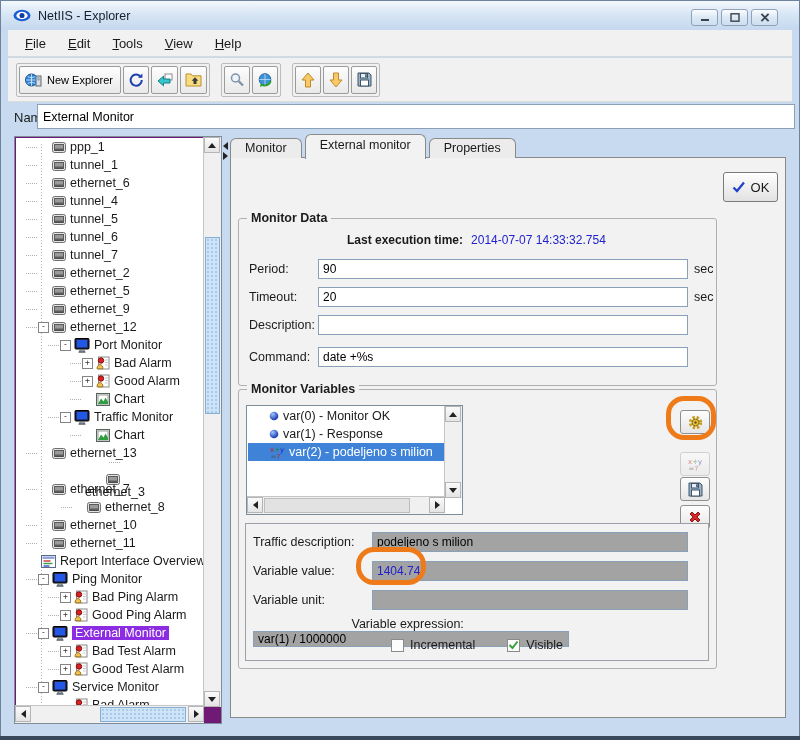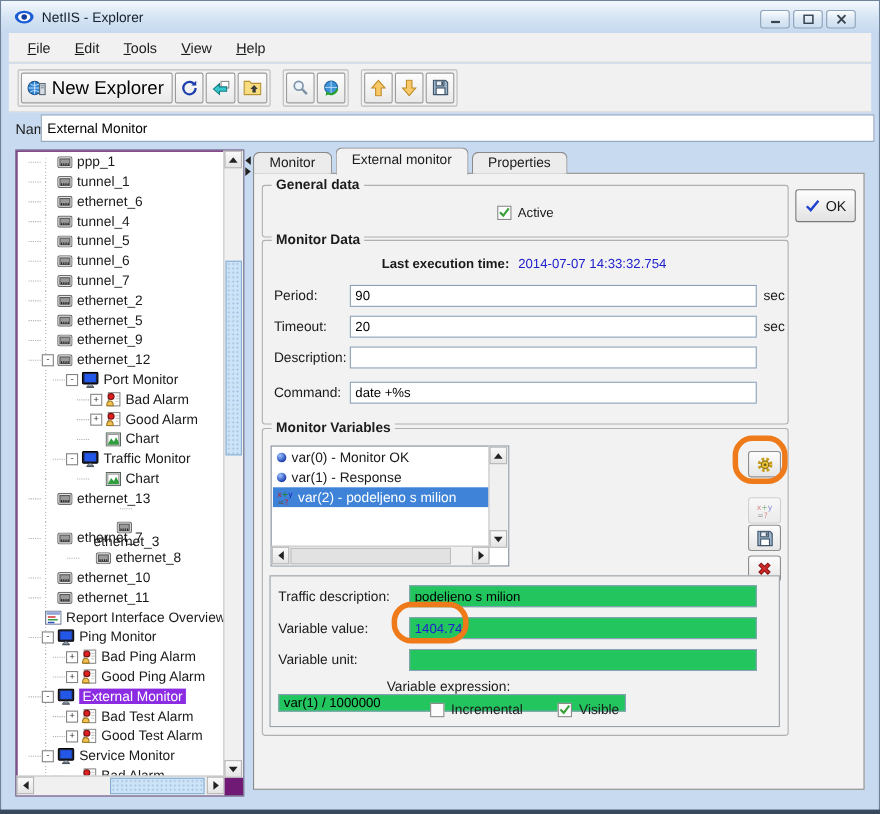--- a/index.html
+++ b/index.html
@@ -19,21 +19,21 @@
   .menubar{position:absolute;left:8px;top:30px;width:784px;height:27px;background:#f1f1f1;
     border-bottom:1px solid #d9d9d9;display:flex;align-items:center;padding-left:6px;box-sizing:border-box;}
   .menu-item{padding:3px 11px;font-size:13px;}
   .menu-item u{text-decoration:underline;}
   
   .toolbar{position:absolute;left:8px;top:58px;width:784px;height:44px;background:#f1f1f1;
     border-bottom:1px solid #dcdcdc;display:flex;align-items:center;padding-left:8px;box-sizing:border-box;gap:11px;}
   .tb-group{display:flex;gap:2px;border:1px solid #bcbcbc;border-radius:2px;padding:2px;background:#f1f1f1;}
   .tb-btn{height:28px;min-width:26px;display:flex;align-items:center;justify-content:center;gap:5px;
     border:1px solid #9b9b9b;border-radius:2px;background:linear-gradient(#fdfdfd,#e9e9e9);padding:0 4px;box-sizing:border-box;}
-  .tb-btn .lbl{font-size:17px;padding-right:3px;}
+  .tb-btn .lbl{font-size:11px;padding-right:3px;}
   
   .name-label{position:absolute;left:14px;top:110px;font-size:13px;}
   .name-input{position:absolute;left:37px;top:104px;width:746px;height:23px;border:1px solid #8aa0b8;
     background:#fff;font-family:"Liberation Sans",sans-serif;font-size:12.5px;padding:0 5px;}
   
   .tree-panel{position:absolute;left:14px;top:136px;width:208px;height:588px;border:1px solid #7f8c99;background:#701a75;box-sizing:border-box;}
   .tree-viewport{position:absolute;left:1px;top:1px;width:188px;height:568px;overflow:hidden;background:#fff;}
   .tree-viewport .spine{position:absolute;left:25px;top:6px;bottom:0;width:1px;
     background-image:repeating-linear-gradient(#b5b5b5 0 1px,transparent 1px 3px);}
   .tree-row{height:18px;display:flex;align-items:center;white-space:nowrap;position:relative;}
@@ -79,32 +79,32 @@
   .lastexec .le-label{font-weight:bold;}
   .blue-text{color:#2222cc;}
   .fld-row{position:absolute;left:10px;height:21px;display:flex;align-items:center;}
   .fld-row label{width:69px;font-size:12.5px;}
   .fld-row input{width:360px;height:18px;border:1px solid #8aa0b8;background:#fff;
     font-family:"Liberation Sans",sans-serif;font-size:12px;padding:0 4px;}
   .fld-row .sfx{margin-left:6px;font-size:12.5px;}
   
   .varlist{position:absolute;left:7px;top:15px;width:217px;height:110px;border:1px solid #7f8c99;background:#fff;box-sizing:border-box;}
   .varlist .rows{position:absolute;left:1px;top:1px;width:197px;height:90px;overflow:hidden;}
-  .var-row{height:18px;display:flex;align-items:center;padding-left:3px;gap:4px;font-size:12.5px;white-space:nowrap;}
+  .var-row{height:18px;display:flex;align-items:center;padding-left:21px;gap:4px;font-size:12.5px;white-space:nowrap;}
   .var-row.selected{background:#3e83d8;color:#fff;}
   .vl-sbv{right:0;top:0;width:17px;height:92px;border-left:1px solid #c6c6c6;}
   .vl-sbh{left:0;bottom:0;width:198px;height:17px;border-top:1px solid #c6c6c6;}
   .side-btns{position:absolute;left:441px;top:20px;width:28px;}
   .side-btn{position:absolute;left:0;width:28px;height:22px;border:1px solid #8f8f8f;border-radius:3px;
     background:linear-gradient(#fdfdfd,#e6e6e6);display:flex;align-items:center;justify-content:center;}
   .side-btn.disabled{opacity:.5;border-color:#b0b0b0;}
   .detail{position:absolute;left:6px;top:133px;width:464px;height:138px;border:1px solid #9aa0a6;background:#f2f2f2;box-sizing:border-box;}
   .dt-row{position:absolute;left:7px;height:21px;display:flex;align-items:center;}
   .dt-row label{width:119px;font-size:12.5px;}
-  .dt-row input{width:306px;height:18px;border:1px solid #8aa0b8;background:#22c55e;
+  .dt-row input{width:306px;height:18px;border:1px solid #8aa0b8;background:#a3a3a3;
     font-family:"Liberation Sans",sans-serif;font-size:12px;padding:0 4px;}
   .dt-row input.blue-val{color:#2222cc;}
   .dt-cbrow{position:absolute;left:0;right:0;top:114px;display:flex;justify-content:center;gap:32px;align-items:center;}
   .cb-group{display:flex;align-items:center;gap:6px;font-size:12.5px;}
   
   .annot{position:absolute;border:5px solid #ee7a1a;border-radius:18px;box-sizing:border-box;z-index:50;pointer-events:none;}
   .annot-gear{left:666px;top:396px;width:50px;height:44px;}
   .annot-value{left:356px;top:547px;width:70px;height:38px;}
   .ic{display:inline-flex;align-items:flex-end;justify-content:center;}
 </style>
@@ -673,33 +673,20 @@
   </div>
 
   <div class="tabs">
       <div class="tab">Monitor</div>
       <div class="tab active">External monitor</div>
       <div class="tab">Properties</div>
     </div>
 
   <div class="tab-panel">
 
-    <div class="groupbox gb-general">
-      <span class="gb-title">General data</span>
-      <div class="active-row">
-        <span class="cbx" id="active-cbx">
-            <span class="ic">
-              <svg width="11" height="10" viewBox="0 0 11 10">
-                <path d="M1.5 5L4.5 8 9.5 1.5" fill="none" stroke="#3aa03a" stroke-width="2"></path>
-              </svg>
-            </span>
-          </span>
-        <span>Active</span>
-      </div>
-    </div>
 
     <div class="ok-btn">
       <span class="ic">
         <svg width="14" height="12" viewBox="0 0 14 12">
             <path d="M1.5 6.5L5 10 12 1.5" fill="none" stroke="#2040d0" stroke-width="2.2"></path>
           </svg>
       </span>
       <span>OK</span>
     </div>
 

